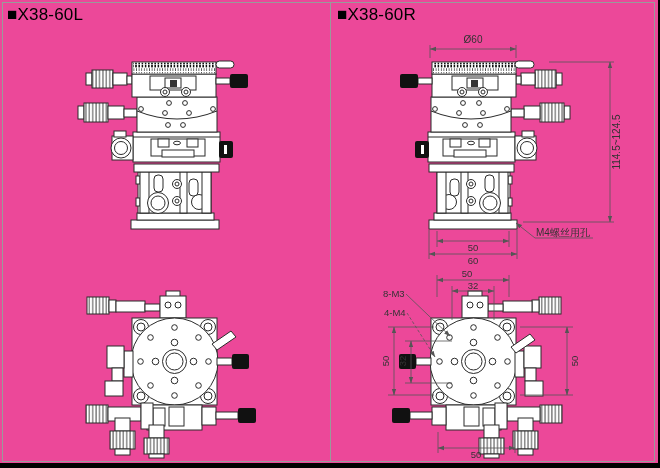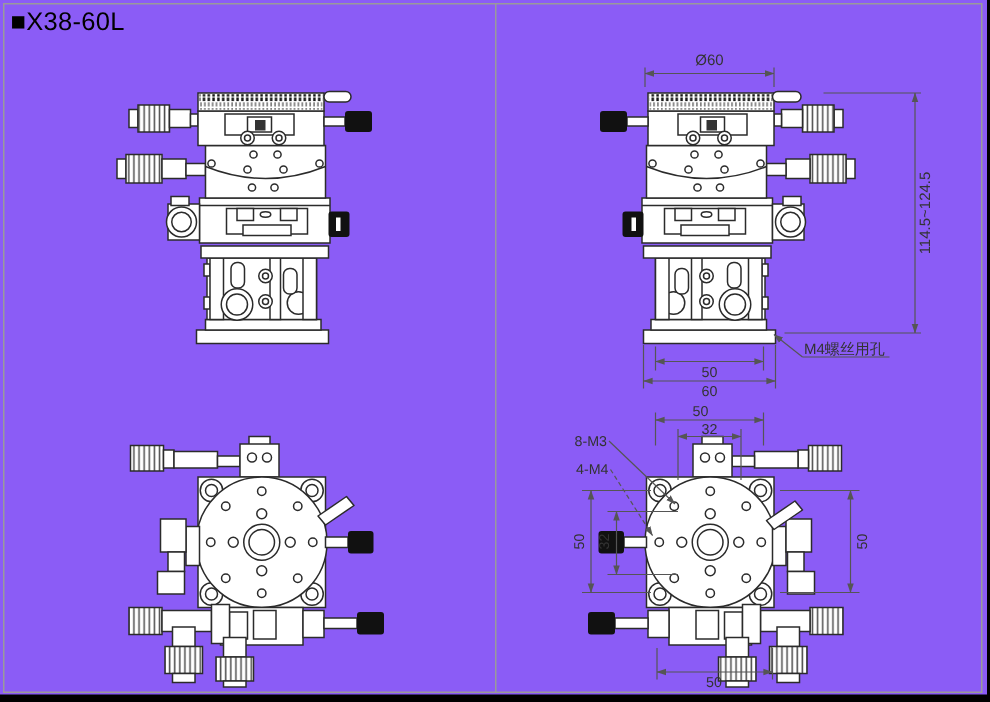--- a/index.html
+++ b/index.html
@@ -1,37 +1,38 @@
 <!DOCTYPE html>
 <html><head>
 <meta charset="utf-8">
 <style>
   html,body{margin:0;padding:0;background:#fff;}
   .page{
-    position:relative;width:660px;height:468px;background:#8b5cf6;
+    position:relative;width:660px;height:468px;background:#ec4899;
     font-family:"Liberation Sans","DejaVu Sans",sans-serif;overflow:hidden;
   }
   .frame{position:absolute;left:2px;top:2px;right:5px;bottom:6px;border:1px solid #9a9a9a;}
   .divider{position:absolute;left:330px;top:2px;bottom:6px;width:1px;background:#9a9a9a;}
   .right-edge{position:absolute;right:0;top:0;bottom:0;width:2px;background:#000;}
   .bottom-bar{position:absolute;left:0;right:0;bottom:0;height:5px;background:#000;}
   .title{position:absolute;top:5px;font-size:17px;line-height:20px;color:#000;font-weight:400;letter-spacing:.2px;}
   .title.left{left:7px;}
   .title.right{left:337px;}
   svg{position:absolute;left:0;top:0;}
   svg text{font-family:"Liberation Sans","DejaVu Sans",sans-serif;}
 </style>
 </head>
 <body>
 
 <div class="page">
   <div class="frame"></div>
   <div class="divider"></div>
 
   <div class="title left">■X38-60L</div>
+  <div class="title right">■X38-60R</div>
 
   <svg width="660" height="468" viewBox="0 0 660 468" xmlns="http://www.w3.org/2000/svg" xmlns:xlink="http://www.w3.org/1999/xlink">
     <defs>
       <pattern id="knurl" width="3.4" height="4" patternUnits="userSpaceOnUse">
         <rect width="3.4" height="4" fill="#fff"></rect>
           <rect x="0.4" width="1" height="4" fill="#4a4a4a"></rect>
       </pattern>
       <pattern id="ticksBold" width="3.2" height="5" patternUnits="userSpaceOnUse">
         <rect width="3.2" height="5" fill="#fff"></rect>
           <rect x="0.8" width="1.6" height="4.4" fill="#111"></rect>

